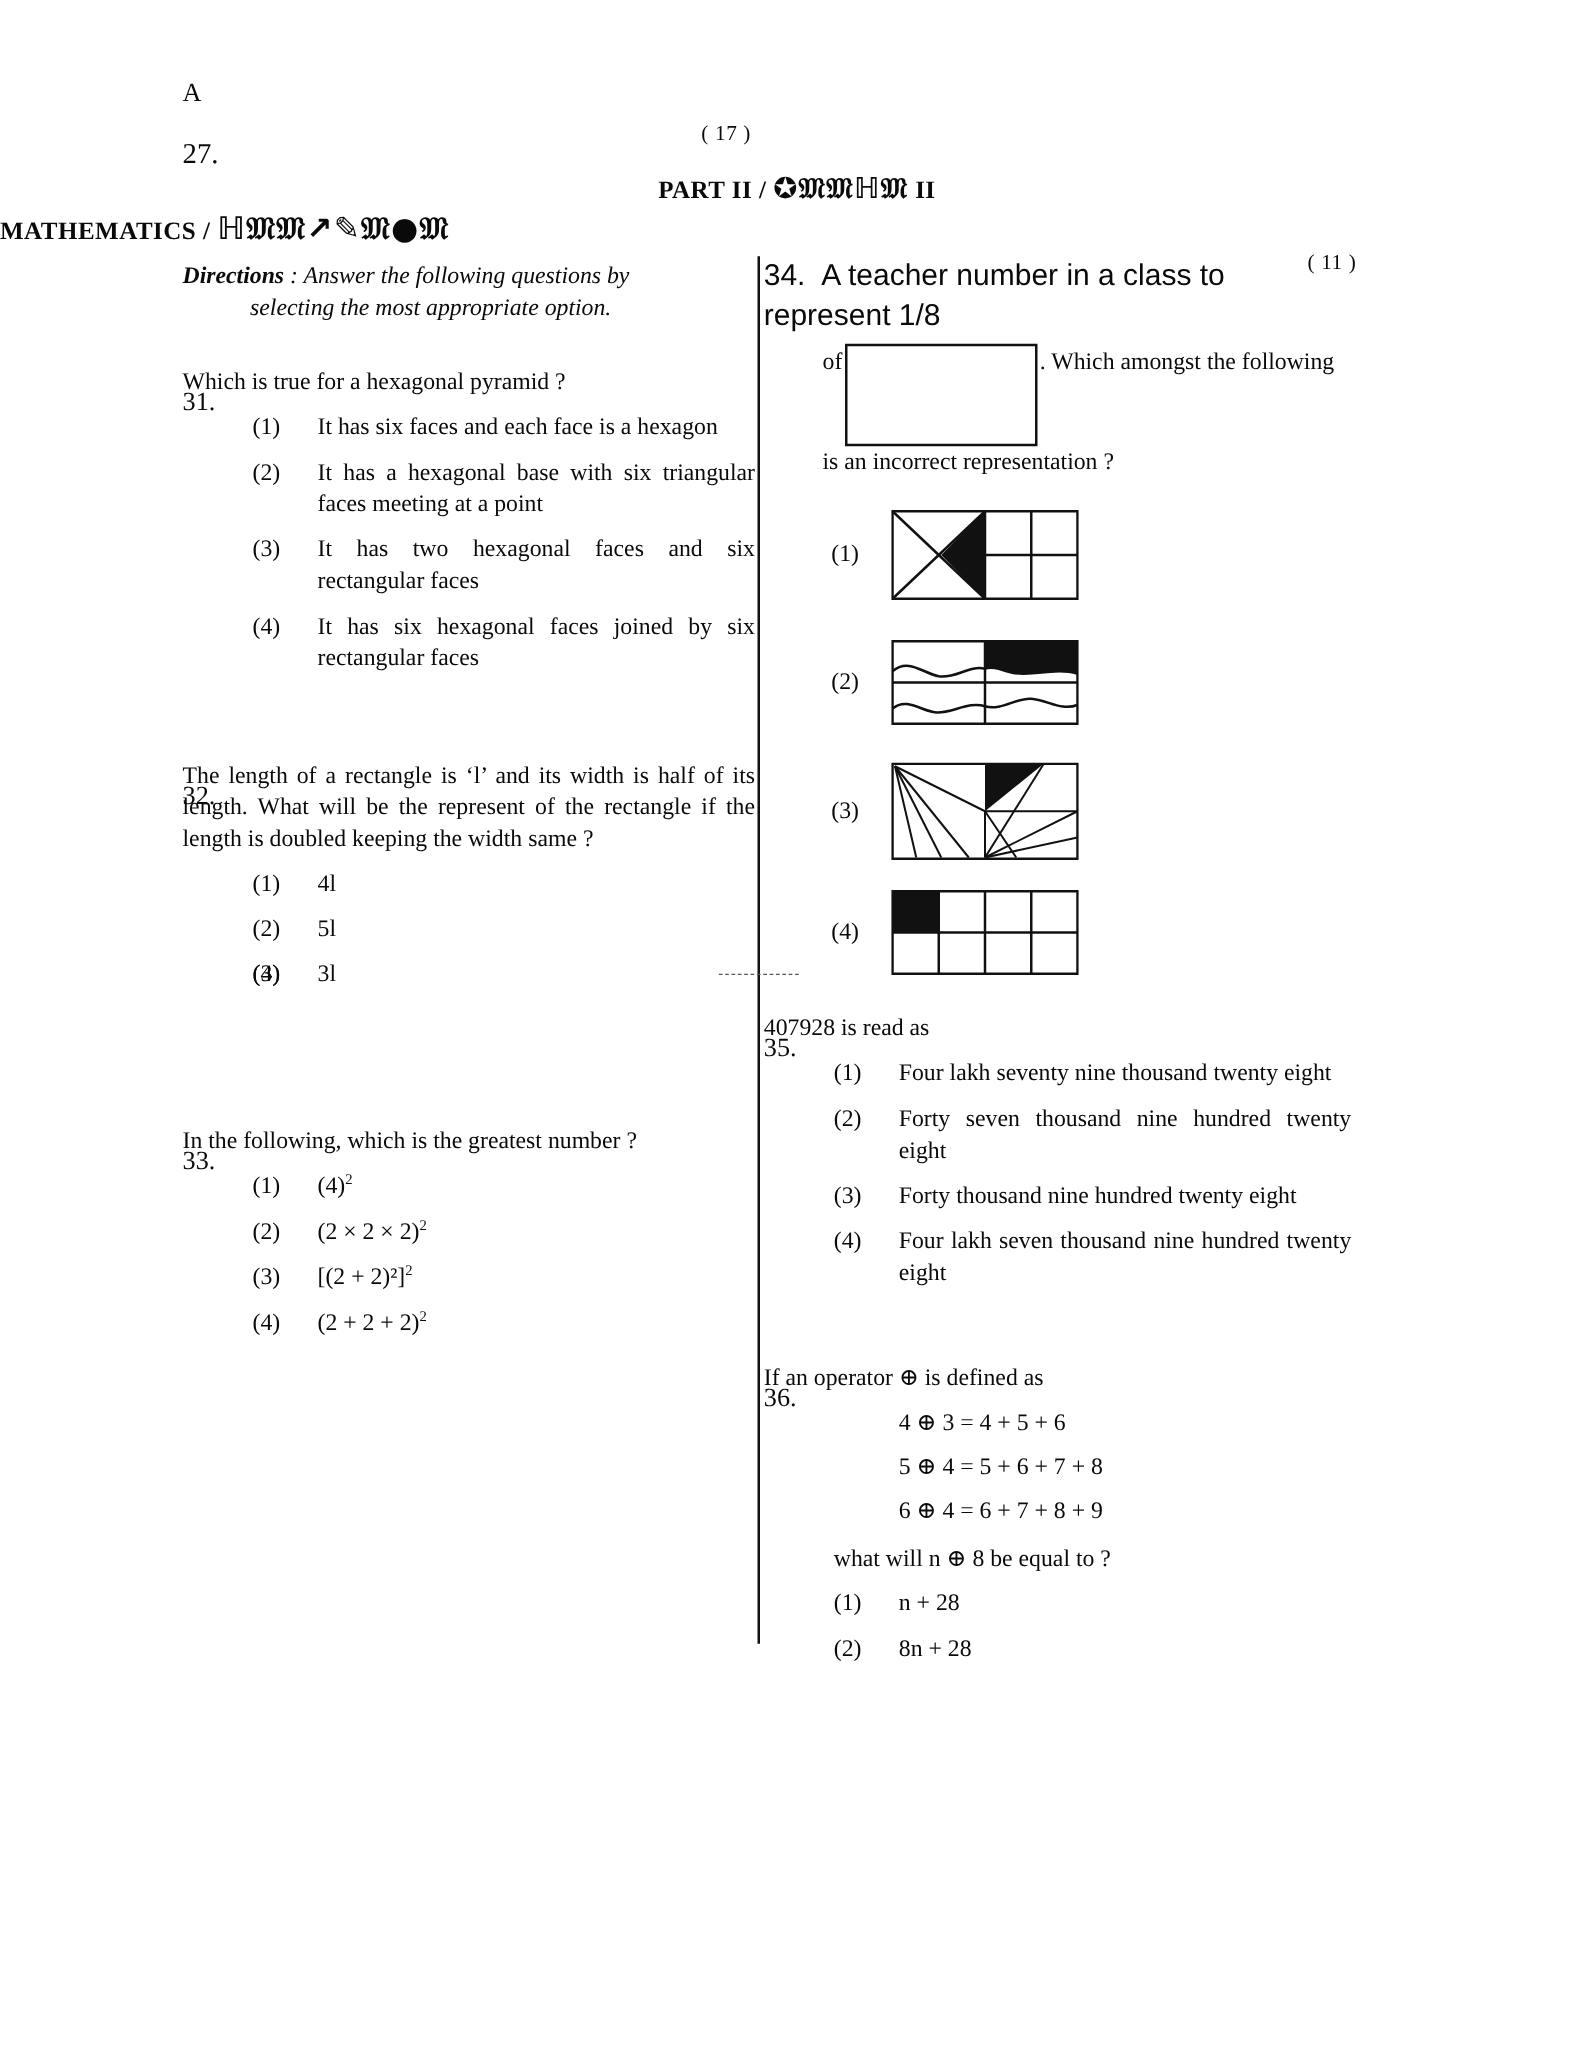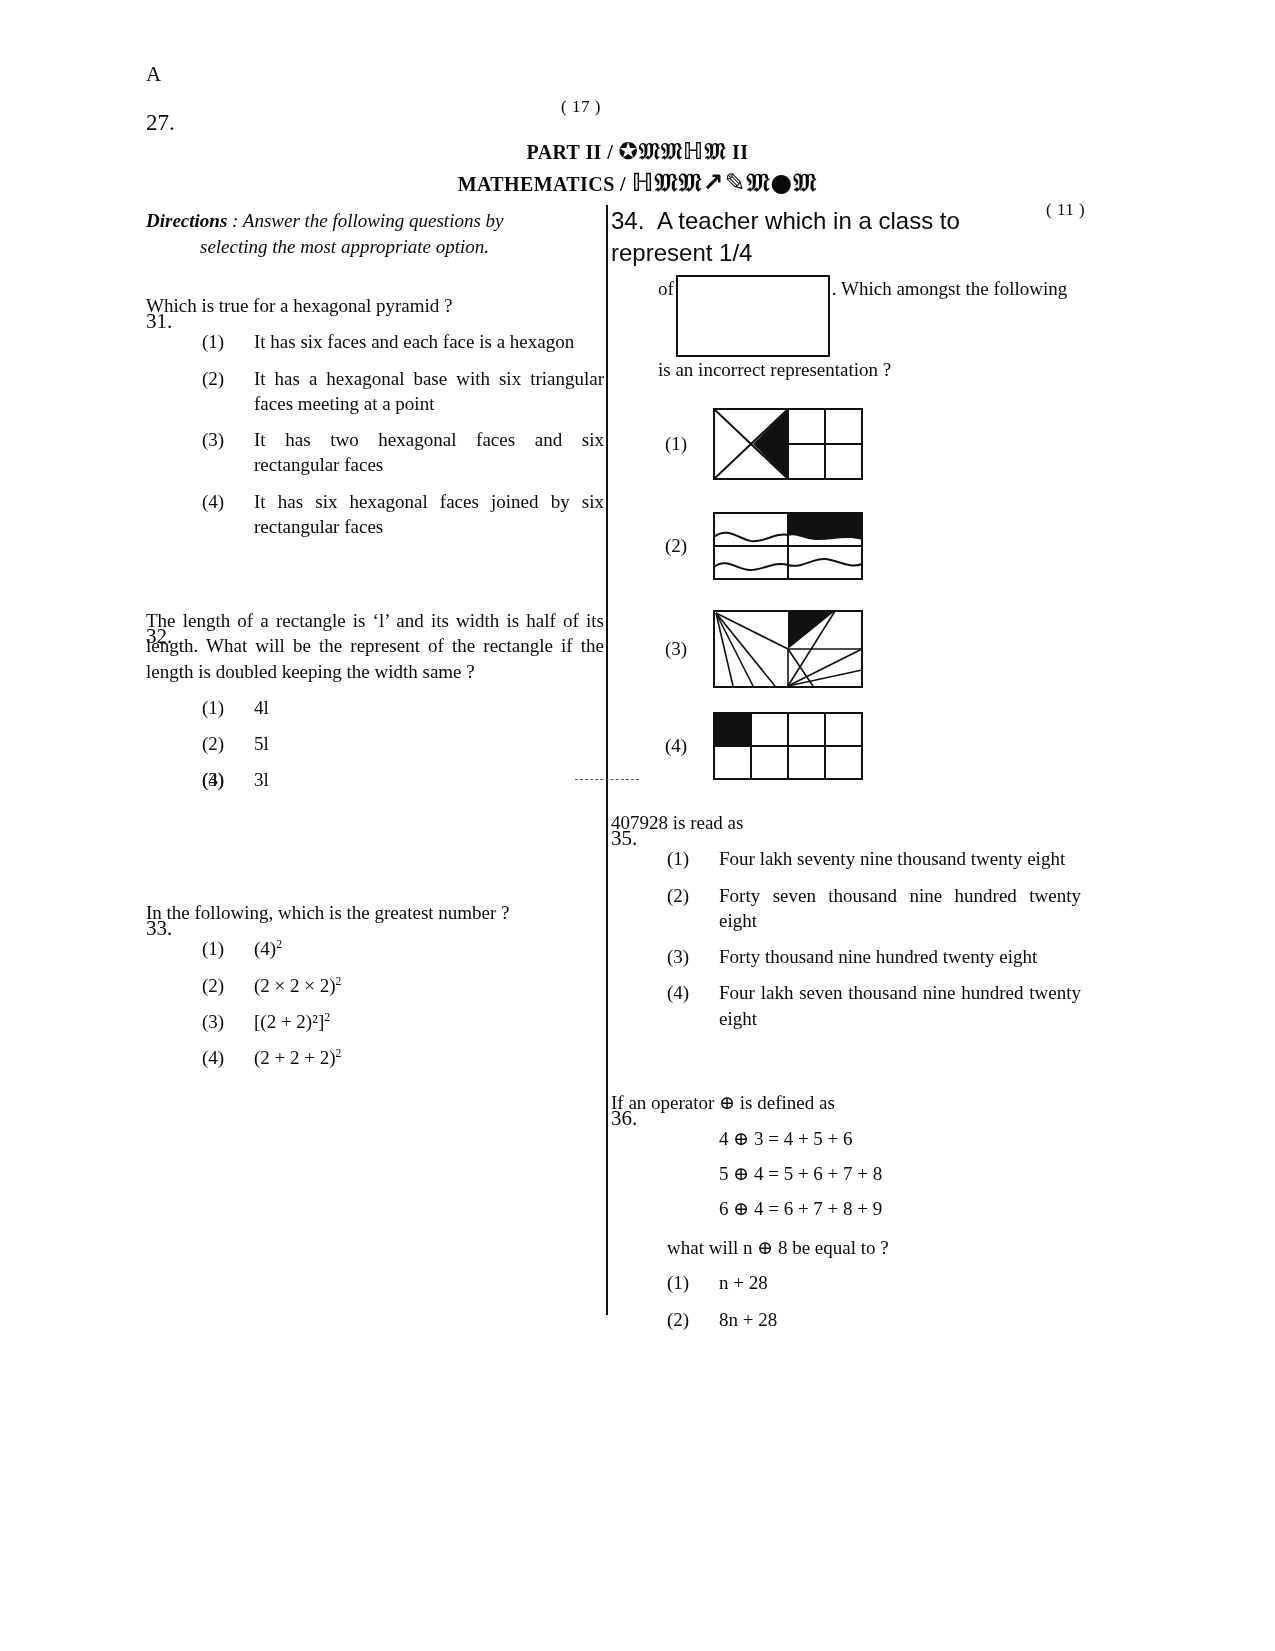--- a/index.html
+++ b/index.html
@@ -15,21 +15,21 @@
   .code-letter{position:absolute;left:146px;top:62px;font-size:21px;}
   .qnum-27{position:absolute;left:146px;top:110px;font-size:23px;}
   .pg10{position:absolute;left:561px;top:97px;font-size:17px;letter-spacing:.5px;}
   .pg11{position:absolute;left:1046px;top:200px;font-size:17px;letter-spacing:.5px;}
 
   .part-head{
     position:absolute;left:0;right:0;top:138px;text-align:center;
     font-weight:bold;font-size:20px;letter-spacing:.4px;
   }
   .math-head{
-    position:absolute;left:0;right:0;top:168px;text-align:center;
+    position:absolute;left:0;right:0;top:168px;
     font-weight:bold;font-size:20px;letter-spacing:.4px;
   }
   .dev{font-family:"DejaVu Sans",sans-serif;font-weight:bold;font-size:23px;letter-spacing:1px;}
   .dev.big{font-size:25px;}
 
   
   .col-rule{position:absolute;left:606px;top:205px;width:2px;height:1110px;background:#111;}
   .cut-mark{position:absolute;left:575px;top:779px;width:64px;height:1px;
             border-top:1px dashed #555;}
 
@@ -156,22 +156,22 @@
       <span class="on">(3)</span>
       <span class="ot"><span>[(2 + 2)²]</span><sup>2</sup></span>
     </div>
     <div class="opt">
       <span class="on">(4)</span>
       <span class="ot"><span>(2 + 2 + 2)</span><sup>2</sup></span>
     </div>
   </div>
 
   <div class="q34head">
-    <span class="n">34.</span><span>A teacher which in a class to</span>
-    <div>represent 1/4</div>
+    <span class="n">34.</span><span>A teacher number in a class to</span>
+    <div>represent 1/8</div>
   </div>
 
   <div class="q34-body">
     <span>of</span><span class="blankrect"></span><span>. Which amongst the following is an incorrect representation ?</span>
   </div>
 
   <div class="q34-optrow" style="left:665px;top:408px;width:210px;height:72px;">
     <span class="lbl">(1)</span>
     <span class="fig">
       <svg width="150" height="72" viewBox="0 0 150 72">

